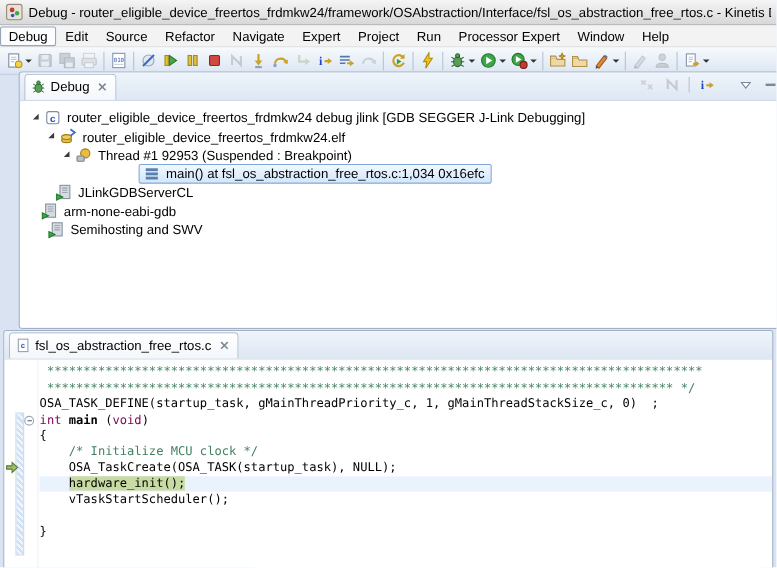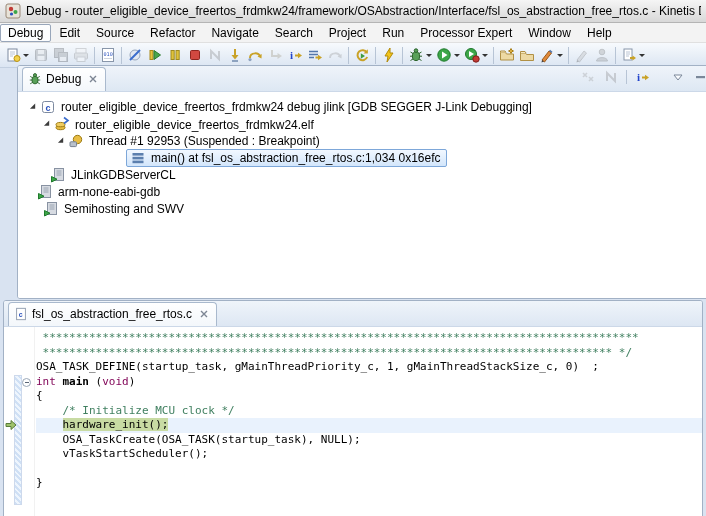--- a/index.html
+++ b/index.html
@@ -89,21 +89,21 @@
       </span>
     <span class="title-text">Debug - router_eligible_device_freertos_frdmkw24/framework/OSAbstraction/Interface/fsl_os_abstraction_free_rtos.c - Kinetis Design Studio</span>
   </div>
 
   <div class="menubar" id="menubar">
       <div class="menu-item focused">Debug</div>
       <div class="menu-item">Edit</div>
       <div class="menu-item">Source</div>
       <div class="menu-item">Refactor</div>
       <div class="menu-item">Navigate</div>
-      <div class="menu-item">Search</div>
+      <div class="menu-item">Expert</div>
       <div class="menu-item">Project</div>
       <div class="menu-item">Run</div>
       <div class="menu-item">Processor Expert</div>
       <div class="menu-item">Window</div>
       <div class="menu-item">Help</div>
     </div>
 
   <div class="toolbar" id="toolbar">
       <div class="tb-item">
         <span class="ic">
@@ -525,22 +525,22 @@
             </svg>
           </span>
         <div class="fold" id="foldMark" style="top: 50.5px;"></div>
         <div class="code" id="codeArea">
             <div class="line"><span class="tk-c"> ******************************************************************************************</span></div>
             <div class="line"><span class="tk-c"> ************************************************************************************** */</span></div>
             <div class="line"><span class="">OSA_TASK_DEFINE(startup_task, gMainThreadPriority_c, 1, gMainThreadStackSize_c, 0)  ;</span></div>
             <div class="line"><span class="tk-k">int</span><span class=""> </span><span class="tk-b">main</span><span class=""> (</span><span class="tk-k">void</span><span class="">)</span></div>
             <div class="line"><span class="">{</span></div>
             <div class="line"><span class="tk-c">    /* Initialize MCU clock */</span></div>
+            <div class="line"><span class="">    OSA_TaskCreate(OSA_TASK(startup_task), NULL);</span></div>
             <div class="line cur"><span>    </span><span class="ipbox"><span class="">hardware_init();</span></span></div>
-            <div class="line"><span class="">    OSA_TaskCreate(OSA_TASK(startup_task), NULL);</span></div>
             <div class="line"><span class="">    vTaskStartScheduler();</span></div>
             <div class="line"><span class=""></span></div>
             <div class="line"><span class="">}</span></div>
           </div>
       </div>
     </div>
 
   </div>
 </div>
 

